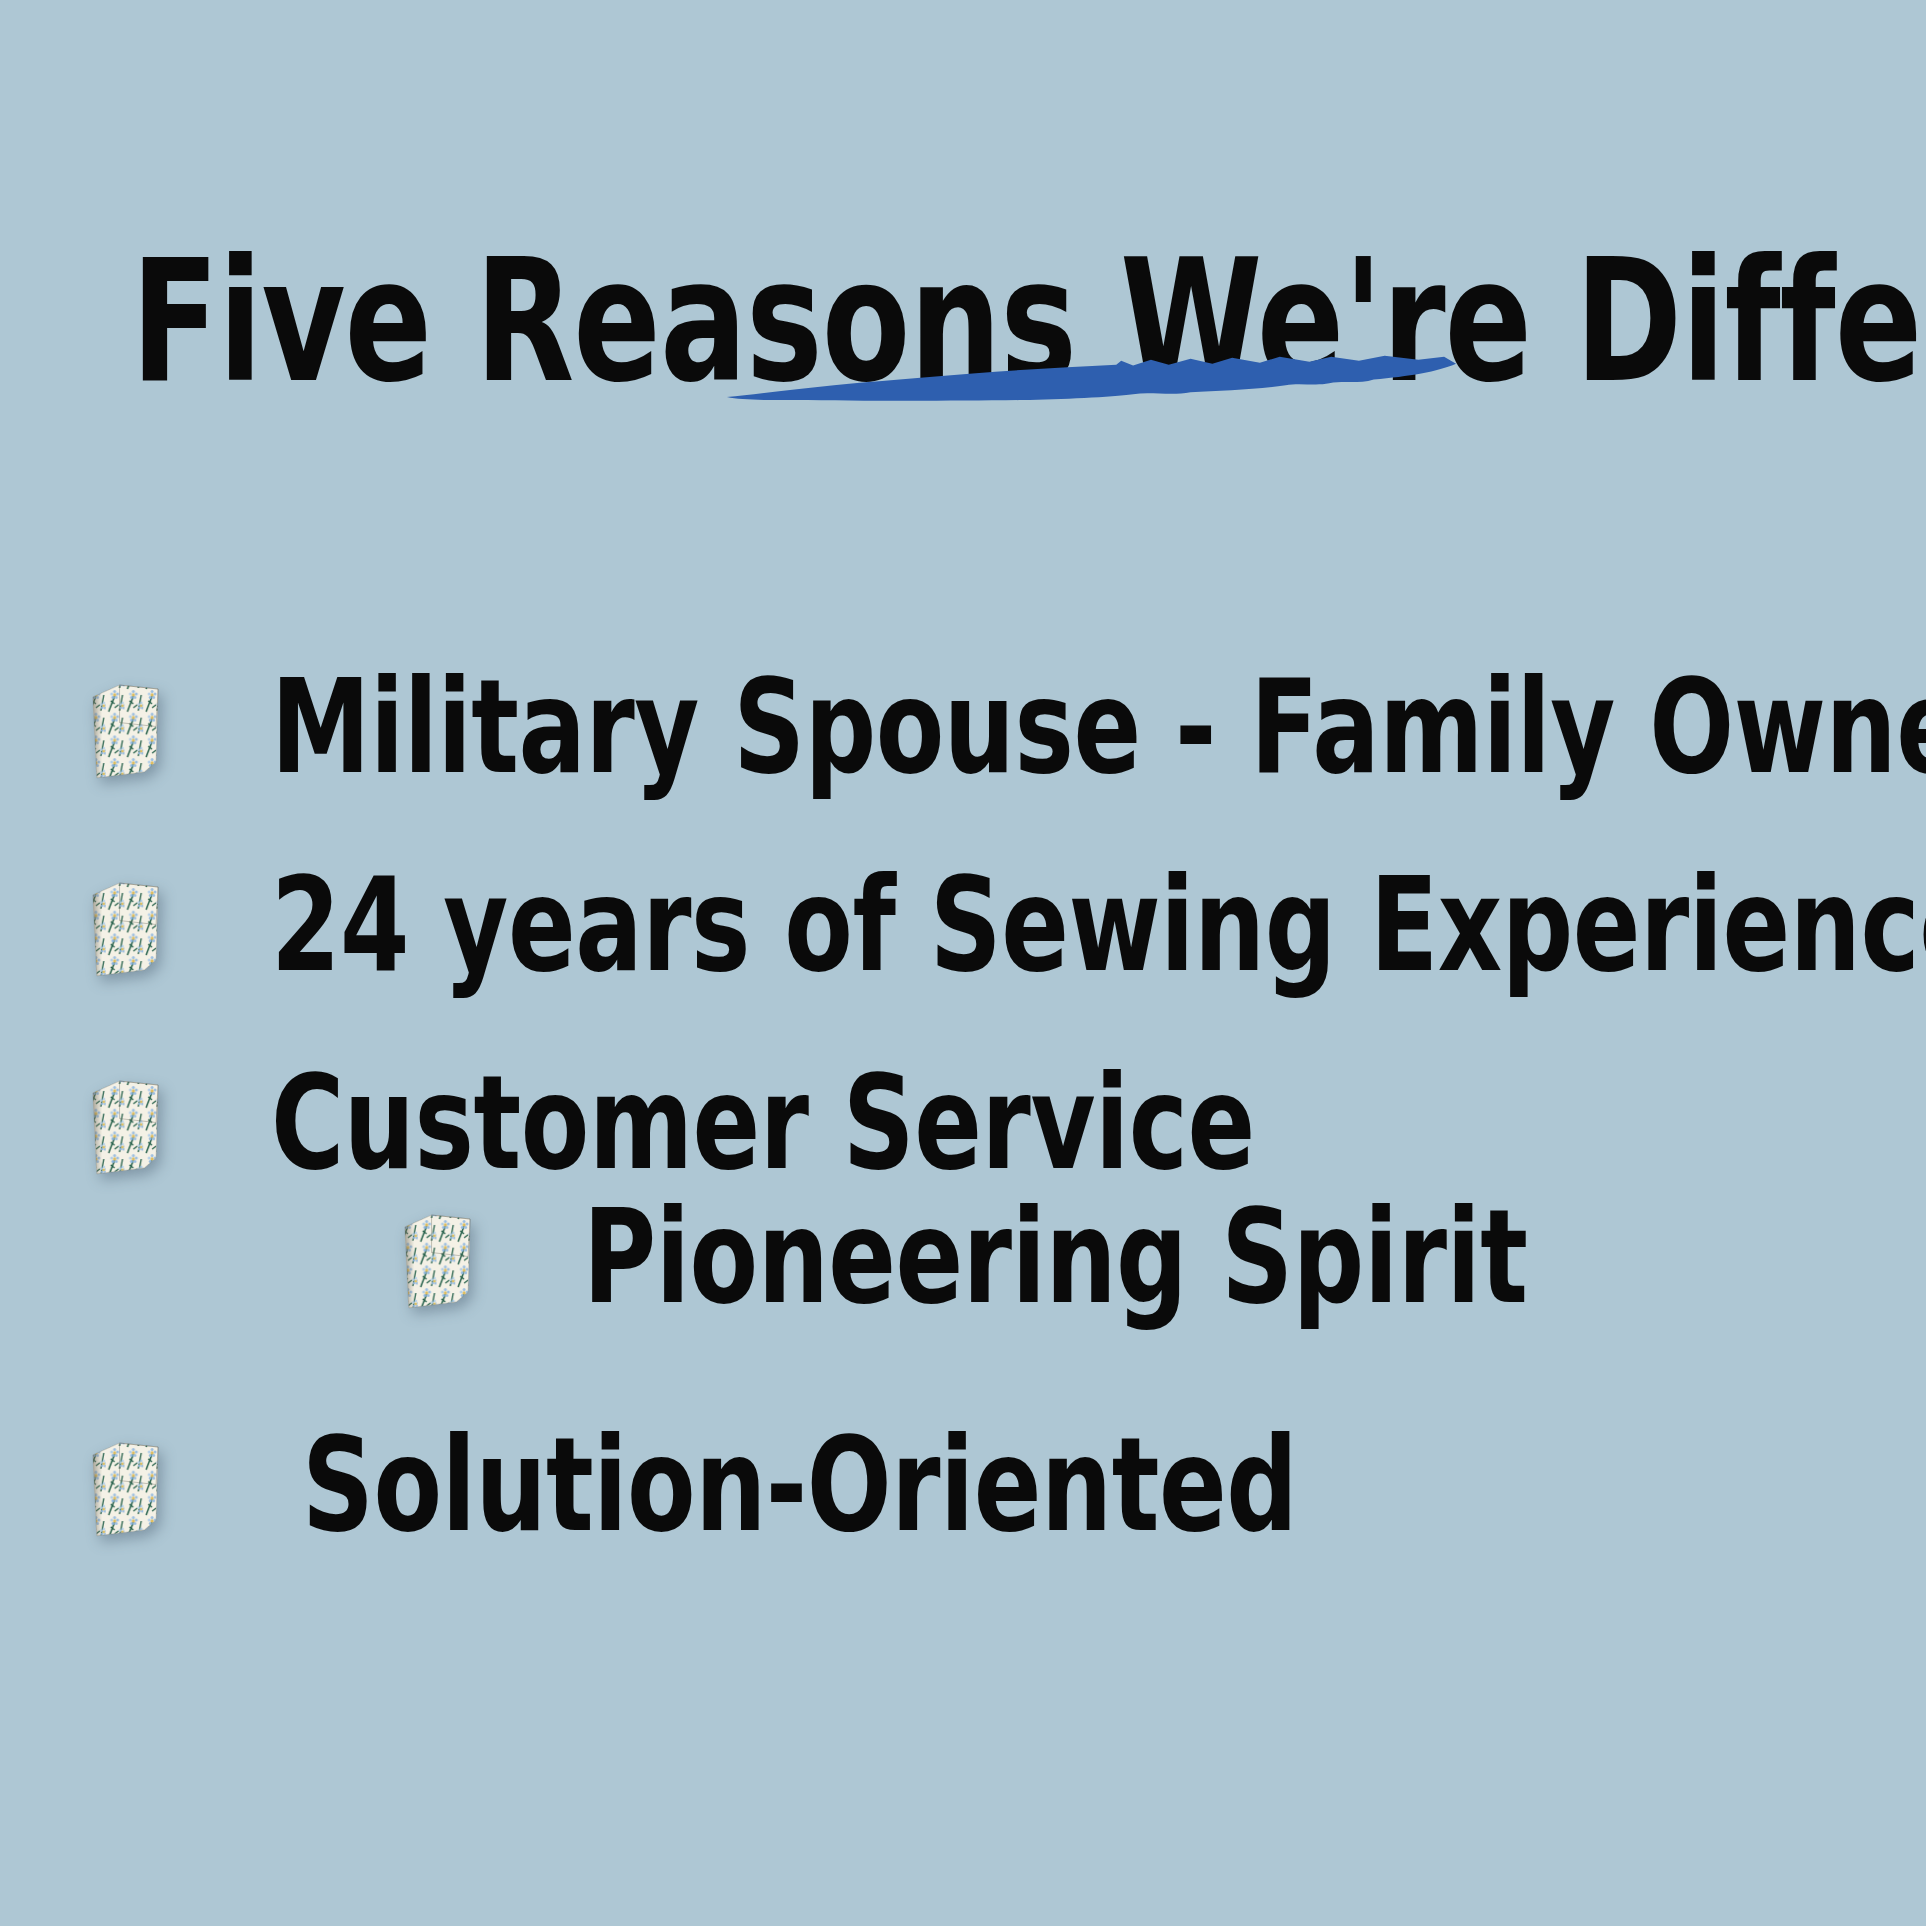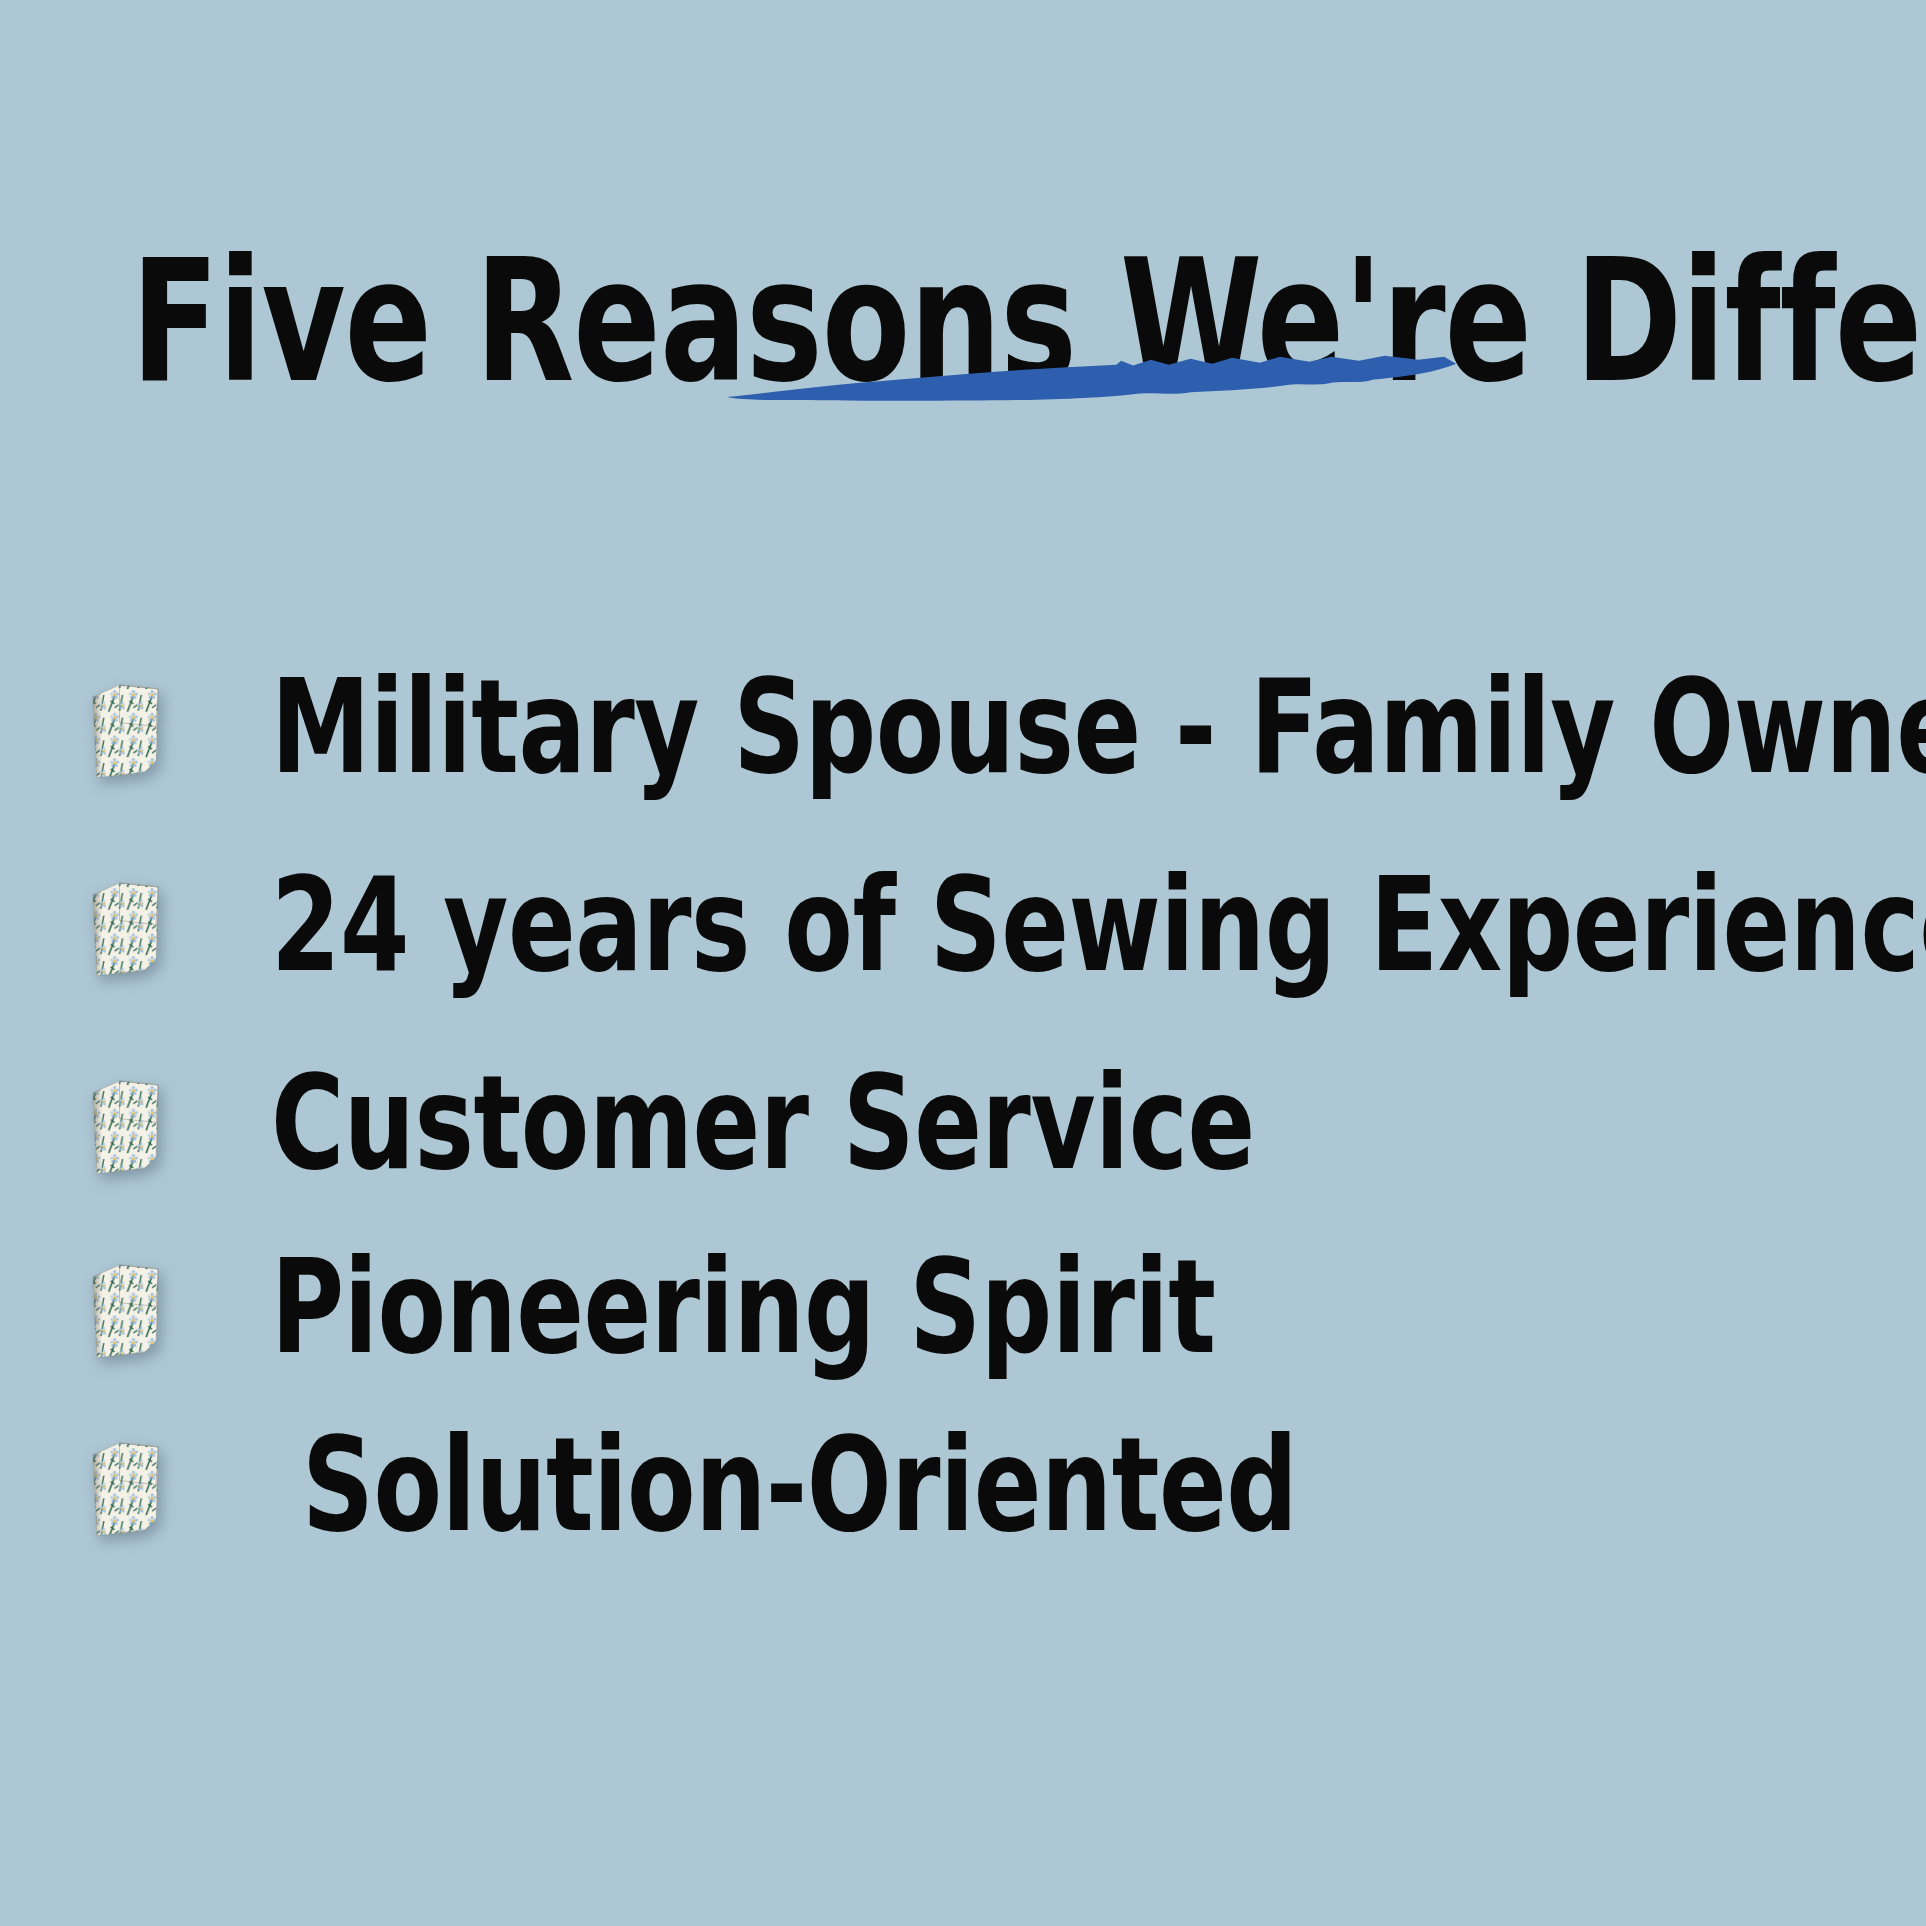--- a/index.html
+++ b/index.html
@@ -62,21 +62,21 @@
     position:absolute;
     left:87px;
     width:1782px;
     height:149px;
     display:flex;
     align-items:center;
   }
   .reason-item:nth-child(1){top:653px;}
   .reason-item:nth-child(2){top:851px;}
   .reason-item:nth-child(3){top:1049px;}
-  .reason-item:nth-child(4){top:1233px;}
+  .reason-item:nth-child(4){top:1183px;justify-content:center;}
   .reason-item:nth-child(5){top:1411px;gap:31px;}
 
   
   .bullet-icon{
     position:relative;
     width:75px;
     height:121px;
     flex:0 0 75px;
     margin-right:0;
     filter:drop-shadow(4px 6px 7px rgba(40,60,80,.34));

